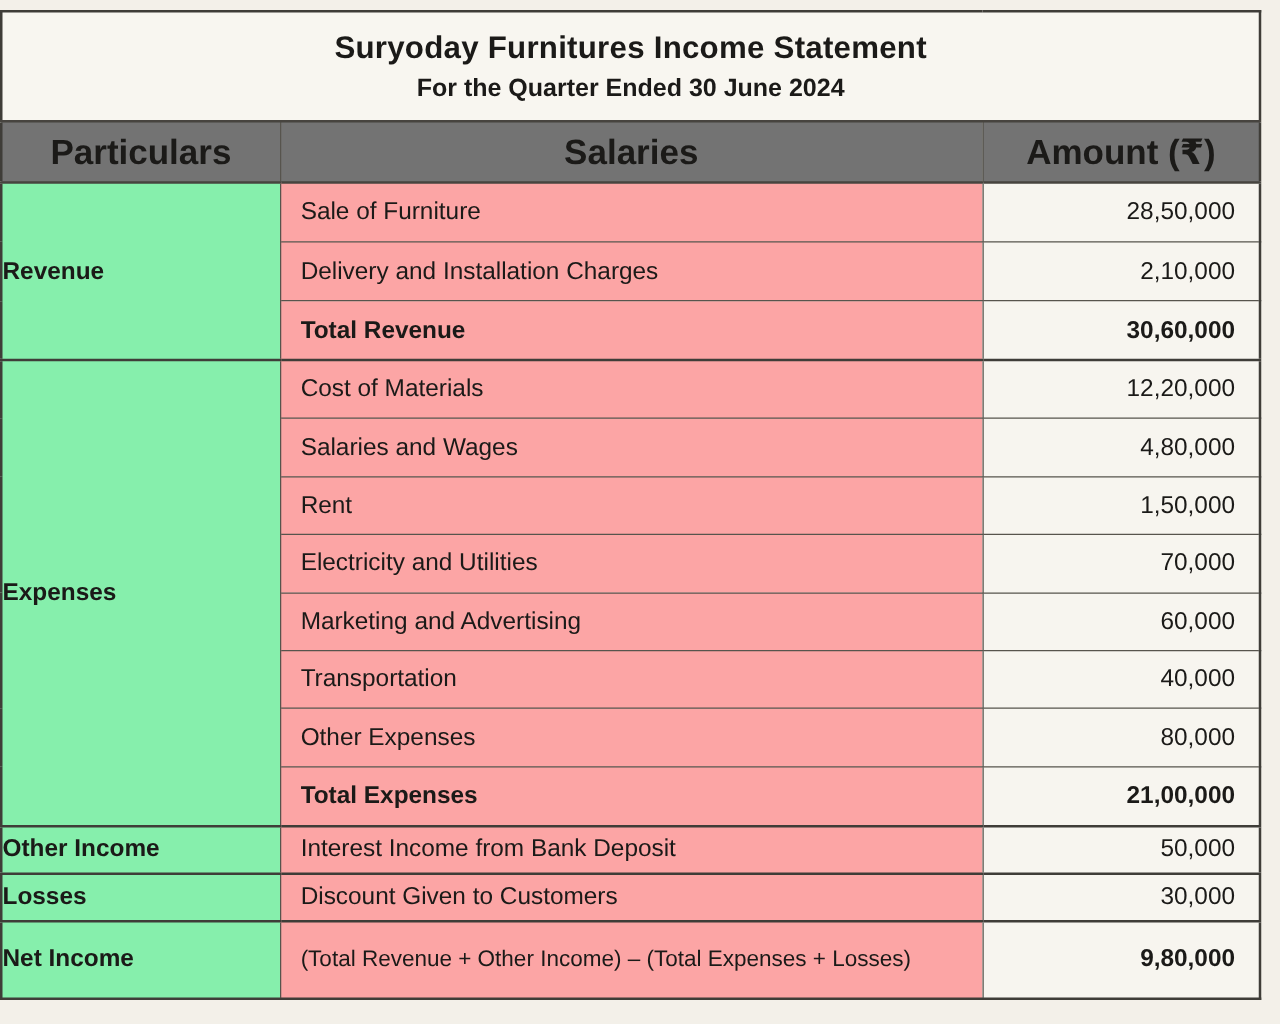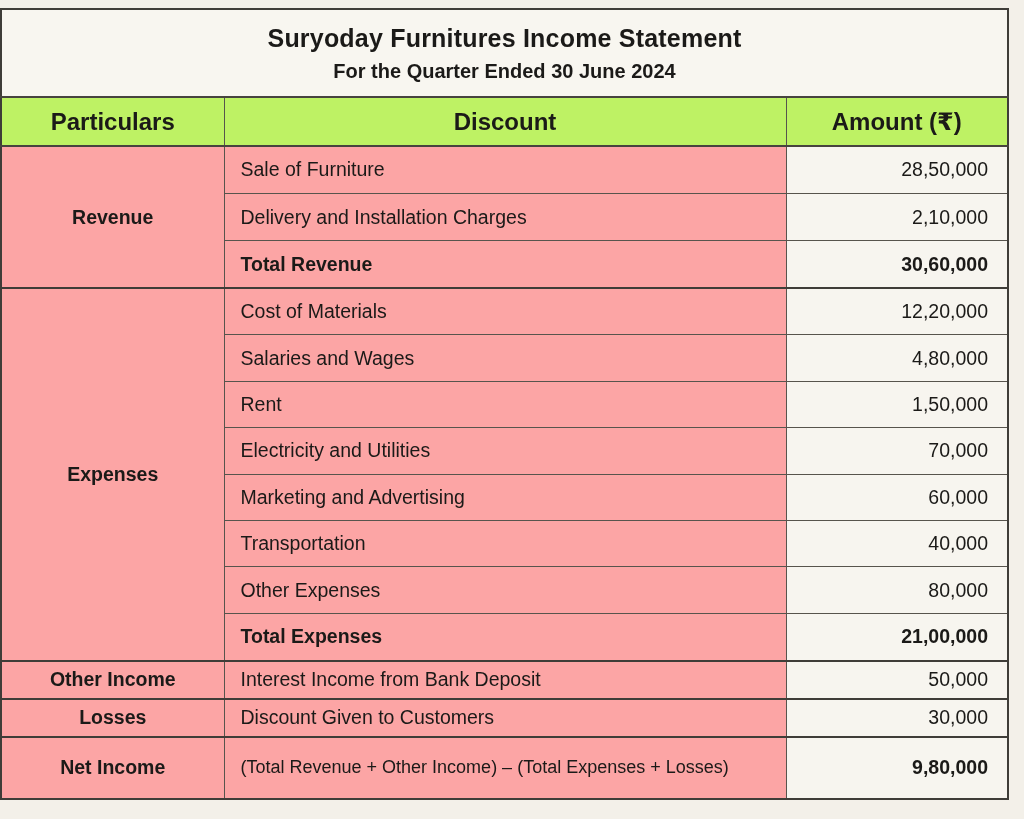--- a/index.html
+++ b/index.html
@@ -47,32 +47,31 @@
     margin-bottom: 7px;
   }
   .subtitle {
     font-size: 20px;
     font-weight: bold;
   }
 
   
   tr.col-header th {
     height: 49px;
-    background: #bef264;
+    background: #737373;
     font-weight: bold;
-    font-size: 24px;
+    font-size: 28px;
     text-align: center;
     border-bottom: 2px solid #47443f;
   }
 
   
   td.part {
-    text-align: center;
     font-weight: bold;
-    background: #fca5a5;
+    background: #86efac;
     margin-left: 12px;
   }
   td.det {
     text-align: left;
     padding-left: 16px;
     background: #fca5a5;
   }
   td.amt {
     text-align: right;
     padding-right: 19px;
@@ -101,21 +100,21 @@
     </colgroup>
     <thead>
       <tr class="title-row">
         <td colspan="3">
           <div class="title">Suryoday Furnitures Income Statement</div>
           <div class="subtitle">For the Quarter Ended 30 June 2024</div>
         </td>
       </tr>
       <tr class="col-header">
         <th>Particulars</th>
-        <th>Discount</th>
+        <th>Salaries</th>
         <th>Amount (₹)</th>
       </tr>
     </thead>
     <tbody>
 
       <tr class="h45">
         <td class="part" rowspan="3">Revenue</td>
         <td class="det">Sale of Furniture</td>
         <td class="amt">28,50,000</td>
       </tr>

